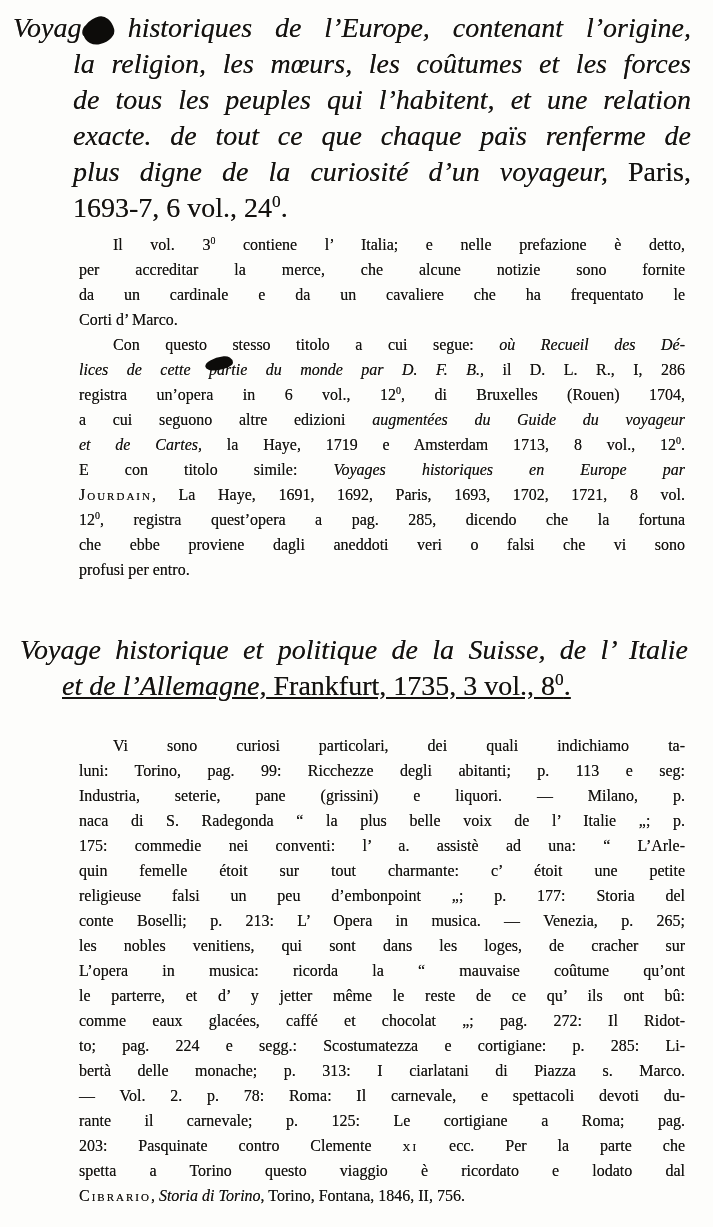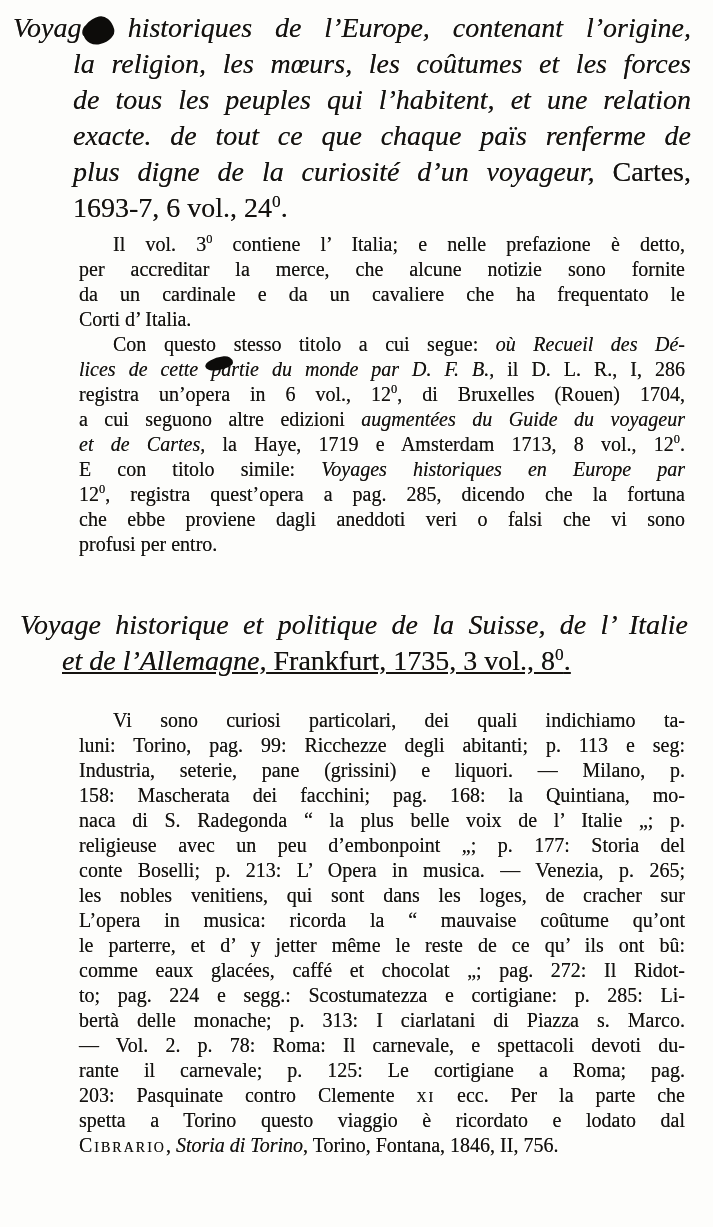--- a/index.html
+++ b/index.html
@@ -19,21 +19,21 @@
   .block { box-sizing: border-box; }
   .line {
     text-align: justify;
     text-align-last: justify;
   }
   .line.last { text-align-last: left; }
 
   .heading { font-style: italic; font-size: 28px; line-height: 36px; }
   .heading .line.cont { padding-left: 60px; }
 
-  .para { font-size: 20px; line-height: 25px; }
+  .para { font-size: 16px; line-height: 25px; }
   .para .line.first { padding-left: 34px; }
 
   
   [data-name="entry-1-heading"] { margin: 10px 22px 0 13px; }
   [data-name="entry-1-para-1"]  { margin: 6px 28px 0 79px; }
   [data-name="entry-1-para-2"]  { margin: 0 28px 16px 79px; }
   [data-name="entry-2-heading"] { margin: 50px 25px 14px 20px; }
   [data-name="entry-2-heading"] .line.cont { padding-left: 42px; text-decoration: underline; }
   [data-name="entry-2-para-1"]  { margin: 29px 28px 0 79px; }
 
@@ -59,51 +59,53 @@
 </head>
 <body>
 
 <div class="page" data-name="scan-page">
   <div data-name="page-content">
       <div class="block heading" data-name="entry-1-heading">
         <div class="line first" data-name="text-line"><span class="s-i">Voyages historiques de l’Europe, contenant l’origine,</span></div>
         <div class="line cont" data-name="text-line"><span class="s-i">la religion, les mœurs, les coûtumes et les forces</span></div>
         <div class="line cont" data-name="text-line"><span class="s-i">de tous les peuples qui l’habitent, et une relation</span></div>
         <div class="line cont" data-name="text-line"><span class="s-i">exacte. de tout ce que chaque païs renferme de</span></div>
-        <div class="line cont" data-name="text-line"><span class="s-i">plus digne de la curiosité d’un voyageur,</span><span class="s-r"> Cartes,</span></div>
+        <div class="line cont" data-name="text-line"><span class="s-i">plus digne de la curiosité d’un voyageur,</span><span class="s-r"> Paris,</span></div>
         <div class="line cont last" data-name="text-line"><span class="s-r">1693-7, 6 vol., 24</span><span class="s-sup">0</span><span class="s-r">.</span></div>
       </div>
       <div class="block para" data-name="entry-1-para-1">
         <div class="line first" data-name="text-line"><span class="s-r">Il vol. 3</span><span class="s-sup">0</span><span class="s-r"> contiene l’ Italia; e nelle prefazione è detto,</span></div>
         <div class="line cont" data-name="text-line"><span class="s-r">per accreditar la merce, che alcune notizie sono fornite</span></div>
         <div class="line cont" data-name="text-line"><span class="s-r">da un cardinale e da un cavaliere che ha frequentato le</span></div>
-        <div class="line cont last" data-name="text-line"><span class="s-r">Corti d’ Italia.</span></div>
+        <div class="line cont last" data-name="text-line"><span class="s-r">Corti d’ Marco.</span></div>
       </div>
       <div class="block para" data-name="entry-1-para-2">
         <div class="line first" data-name="text-line"><span class="s-r">Con questo stesso titolo a cui segue: </span><span class="s-i">où Recueil des Dé-</span></div>
         <div class="line cont" data-name="text-line"><span class="s-i">lices de cette partie du monde par D. F. B.,</span><span class="s-r"> il D. L. R., I, 286</span></div>
         <div class="line cont" data-name="text-line"><span class="s-r">registra un’opera in 6 vol., 12</span><span class="s-sup">0</span><span class="s-r">, di Bruxelles (Rouen) 1704,</span></div>
         <div class="line cont" data-name="text-line"><span class="s-r">a cui seguono altre edizioni </span><span class="s-i">augmentées du Guide du voyageur</span></div>
         <div class="line cont" data-name="text-line"><span class="s-i">et de Cartes,</span><span class="s-r"> la Haye, 1719 e Amsterdam 1713, 8 vol., 12</span><span class="s-sup">0</span><span class="s-r">.</span></div>
         <div class="line cont" data-name="text-line"><span class="s-r">E con titolo simile: </span><span class="s-i">Voyages historiques en Europe par</span></div>
+        <div class="line cont" data-name="text-line"><span class="s-sc">Jourdain</span><span class="s-r">, La Haye, 1691, 1692, Paris, 1693, 1702, 1721, 8 vol.</span></div>
         <div class="line cont" data-name="text-line"><span class="s-r">12</span><span class="s-sup">0</span><span class="s-r">, registra quest’opera a pag. 285, dicendo che la fortuna</span></div>
         <div class="line cont" data-name="text-line"><span class="s-r">che ebbe proviene dagli aneddoti veri o falsi che vi sono</span></div>
         <div class="line cont last" data-name="text-line"><span class="s-r">profusi per entro.</span></div>
       </div>
       <div class="block heading" data-name="entry-2-heading">
         <div class="line first" data-name="text-line"><span class="s-i">Voyage historique et politique de la Suisse, de l’ Italie</span></div>
         <div class="line cont last" data-name="text-line"><span class="s-i">et de l’Allemagne,</span><span class="s-r"> Frankfurt, 1735, 3 vol., 8</span><span class="s-sup">0</span><span class="s-r">.</span></div>
       </div>
       <div class="block para" data-name="entry-2-para-1">
         <div class="line first" data-name="text-line"><span class="s-r">Vi sono curiosi particolari, dei quali indichiamo ta-</span></div>
         <div class="line cont" data-name="text-line"><span class="s-r">luni: Torino, pag. 99: Ricchezze degli abitanti; p. 113 e seg:</span></div>
         <div class="line cont" data-name="text-line"><span class="s-r">Industria, seterie, pane (grissini) e liquori. — Milano, p.</span></div>
-        <div class="line cont" data-name="text-line"><span class="s-r">158: Mascherata dei facchini; pag. 168: la Quintiana, mo-</span></div>
         <div class="line cont" data-name="text-line"><span class="s-r">naca di S. Radegonda “ la plus belle voix de l’ Italie „; p.</span></div>
-        <div class="line cont" data-name="text-line"><span class="s-r">religieuse avec un peu d’embonpoint „; p. 177: Storia del</span></div>
+        <div class="line cont" data-name="text-line"><span class="s-r">175: commedie nei conventi: l’ a. assistè ad una: “ L’Arle-</span></div>
+        <div class="line cont" data-name="text-line"><span class="s-r">quin femelle étoit sur tout charmante: c’ étoit une petite</span></div>
+        <div class="line cont" data-name="text-line"><span class="s-r">religieuse falsi un peu d’embonpoint „; p. 177: Storia del</span></div>
         <div class="line cont" data-name="text-line"><span class="s-r">conte Boselli; p. 213: L’ Opera in musica. — Venezia, p. 265;</span></div>
         <div class="line cont" data-name="text-line"><span class="s-r">les nobles venitiens, qui sont dans les loges, de cracher sur</span></div>
         <div class="line cont" data-name="text-line"><span class="s-r">L’opera in musica: ricorda la “ mauvaise coûtume qu’ont</span></div>
         <div class="line cont" data-name="text-line"><span class="s-r">le parterre, et d’ y jetter même le reste de ce qu’ ils ont bû:</span></div>
         <div class="line cont" data-name="text-line"><span class="s-r">comme eaux glacées, caffé et chocolat „; pag. 272: Il Ridot-</span></div>
         <div class="line cont" data-name="text-line"><span class="s-r">to; pag. 224 e segg.: Scostumatezza e cortigiane: p. 285: Li-</span></div>
         <div class="line cont" data-name="text-line"><span class="s-r">bertà delle monache; p. 313: I ciarlatani di Piazza s. Marco.</span></div>
         <div class="line cont" data-name="text-line"><span class="s-r">— Vol. 2. p. 78: Roma: Il carnevale, e spettacoli devoti du-</span></div>
         <div class="line cont" data-name="text-line"><span class="s-r">rante il carnevale; p. 125: Le cortigiane a Roma; pag.</span></div>
         <div class="line cont" data-name="text-line"><span class="s-r">203: Pasquinate contro Clemente </span><span class="s-sc">xi</span><span class="s-r"> ecc. Per la parte che</span></div>

